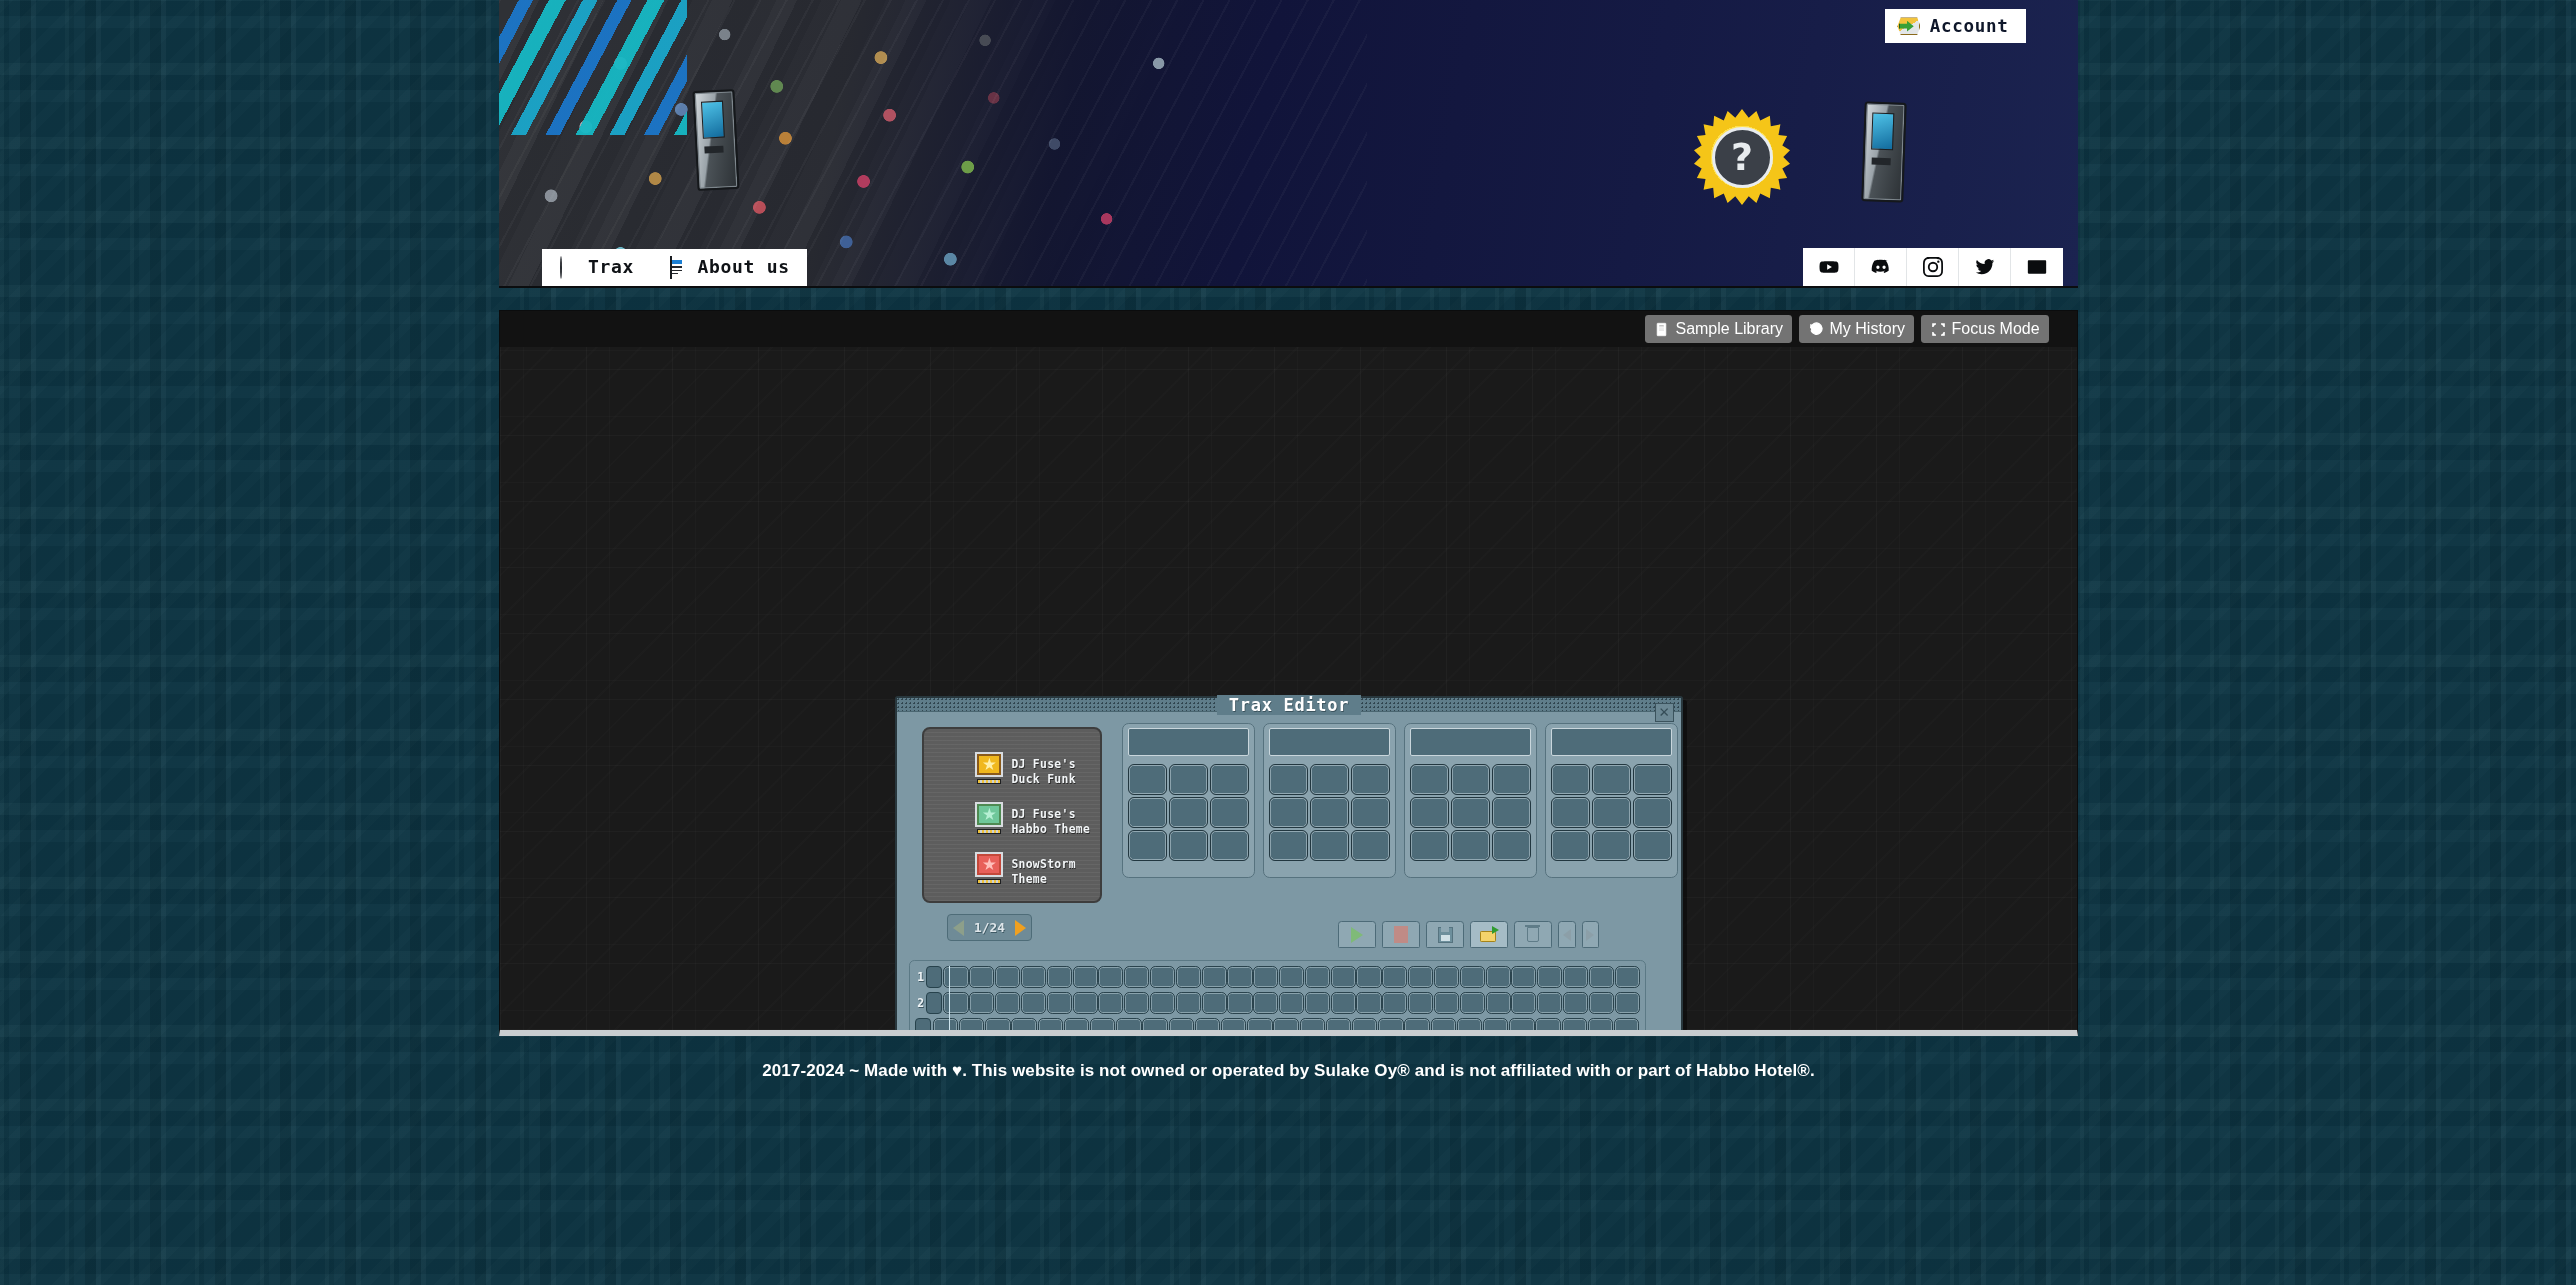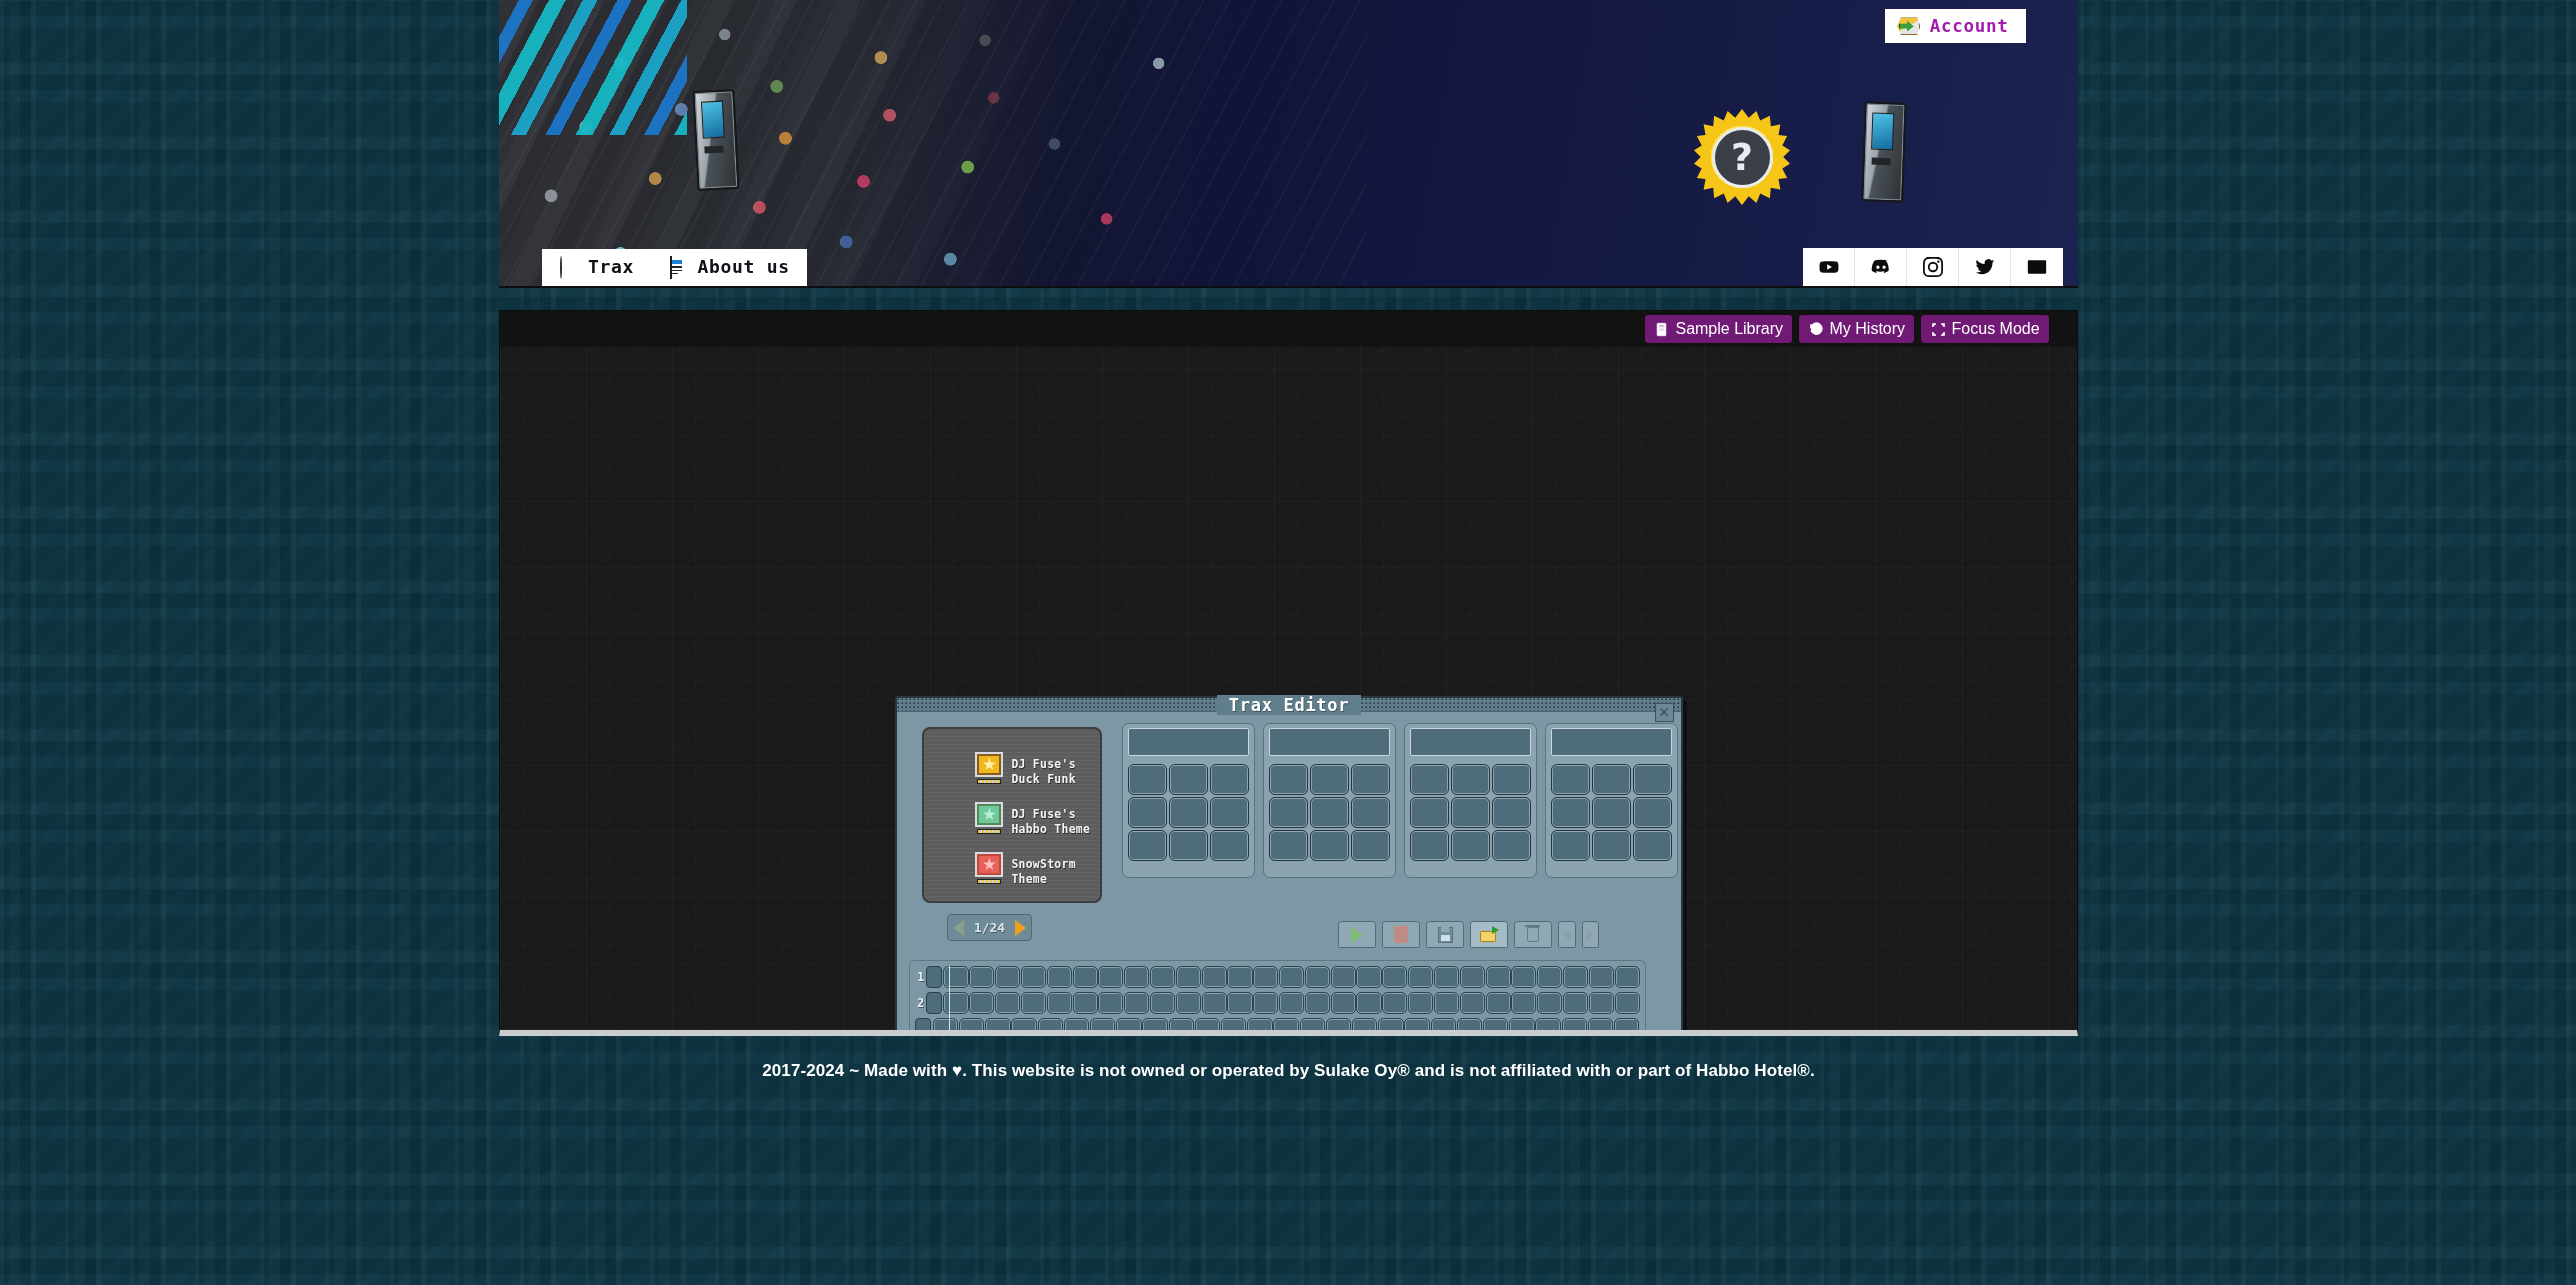--- a/index.html
+++ b/index.html
@@ -193,21 +193,21 @@
 
   
   .account-btn {
     position: absolute;
     right: 52px; top: 9.4px;
     z-index: 10;
     background: #ffffff;
     padding: 6.7px 17.5px 6.7px 12px;
     display: flex; align-items: center; gap: 9.4px;
     font-family: "DejaVu Sans Mono", monospace;
-    font-size: 17.5px; font-weight: bold; color: #a21caf;
+    font-size: 17.5px; font-weight: bold; color: #0f172a;
     letter-spacing: 0.7px;
     cursor: pointer;
   }
   .acc-icon { width: 23px; height: 20px; position: relative; flex: 0 0 auto; }
   .acc-icon .box {
     position: absolute; left: 0; top: 1.3px; width: 23px; height: 17.5px;
     background: linear-gradient(150deg, #f2c33c 0 50%, #e3e6e8 50% 100%);
     clip-path: polygon(14% 0,86% 0,100% 50%,86% 100%,14% 100%,0 50%);
     border: 1.3px solid #8a6a1c;
   }
@@ -297,21 +297,21 @@
     left: 0; right: 0; top: 0;
     height: 36px;
     background: #121212;
     display: flex; align-items: center; justify-content: flex-end;
     gap: 6.7px;
     padding-right: 28px;
     z-index: 5;
   }
   .tb-btn {
     display: flex; align-items: center; gap: 6px;
-    background: #701a75;
+    background: #737373;
     color: #ffffff;
     font-family: "Liberation Sans", sans-serif;
     font-size: 16px;
     padding: 5.4px 9.4px;
     border-radius: 3.4px;
     cursor: pointer;
     white-space: nowrap;
   }
   .tb-btn svg { width: 15px; height: 15px; fill: #fff; stroke: #fff; flex: 0 0 auto; }
 

